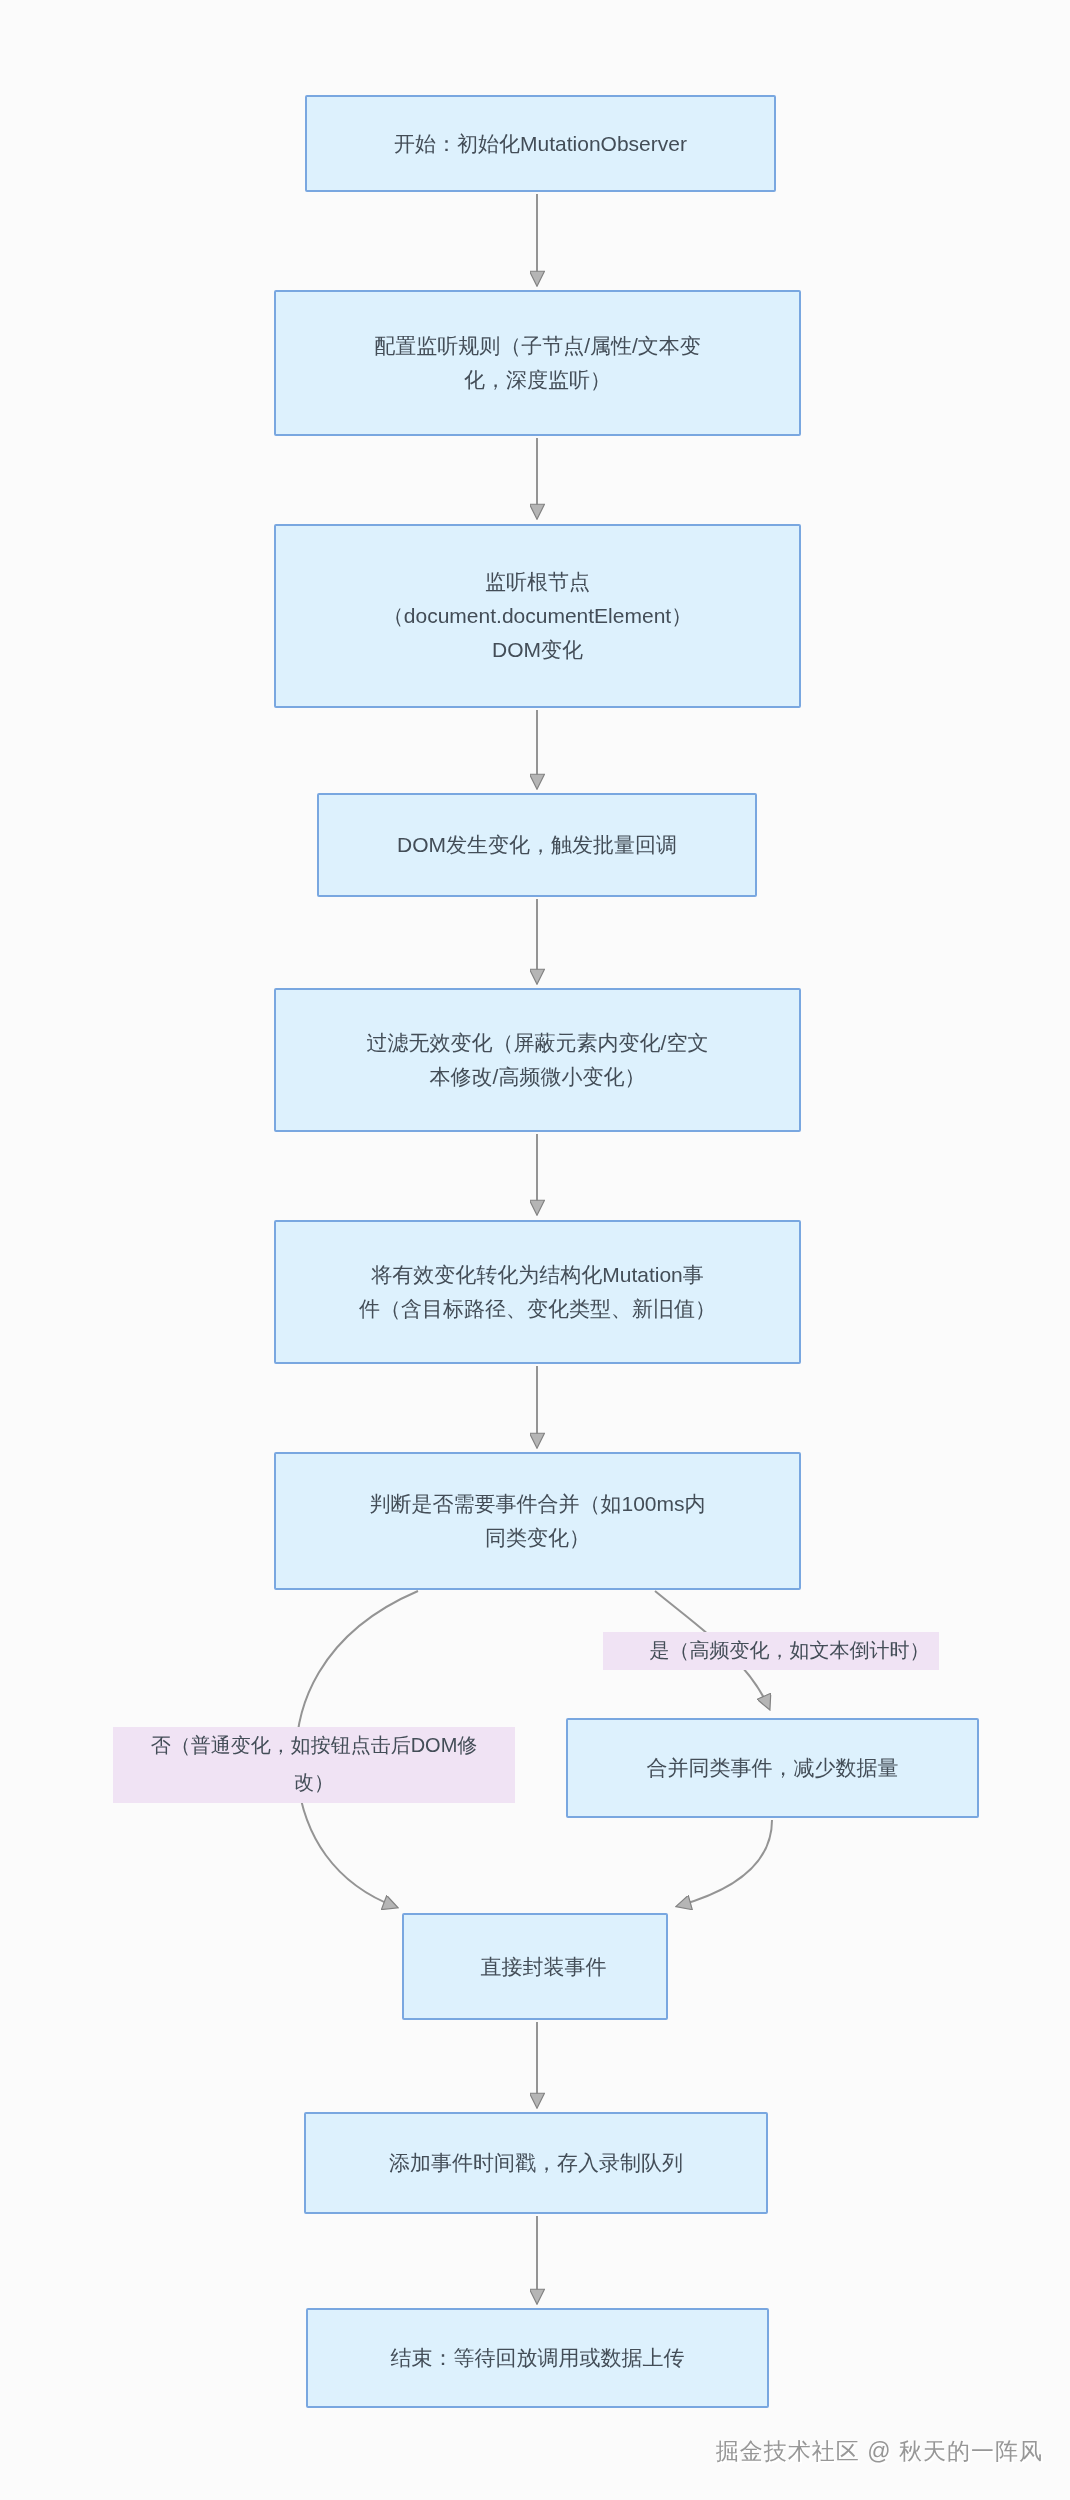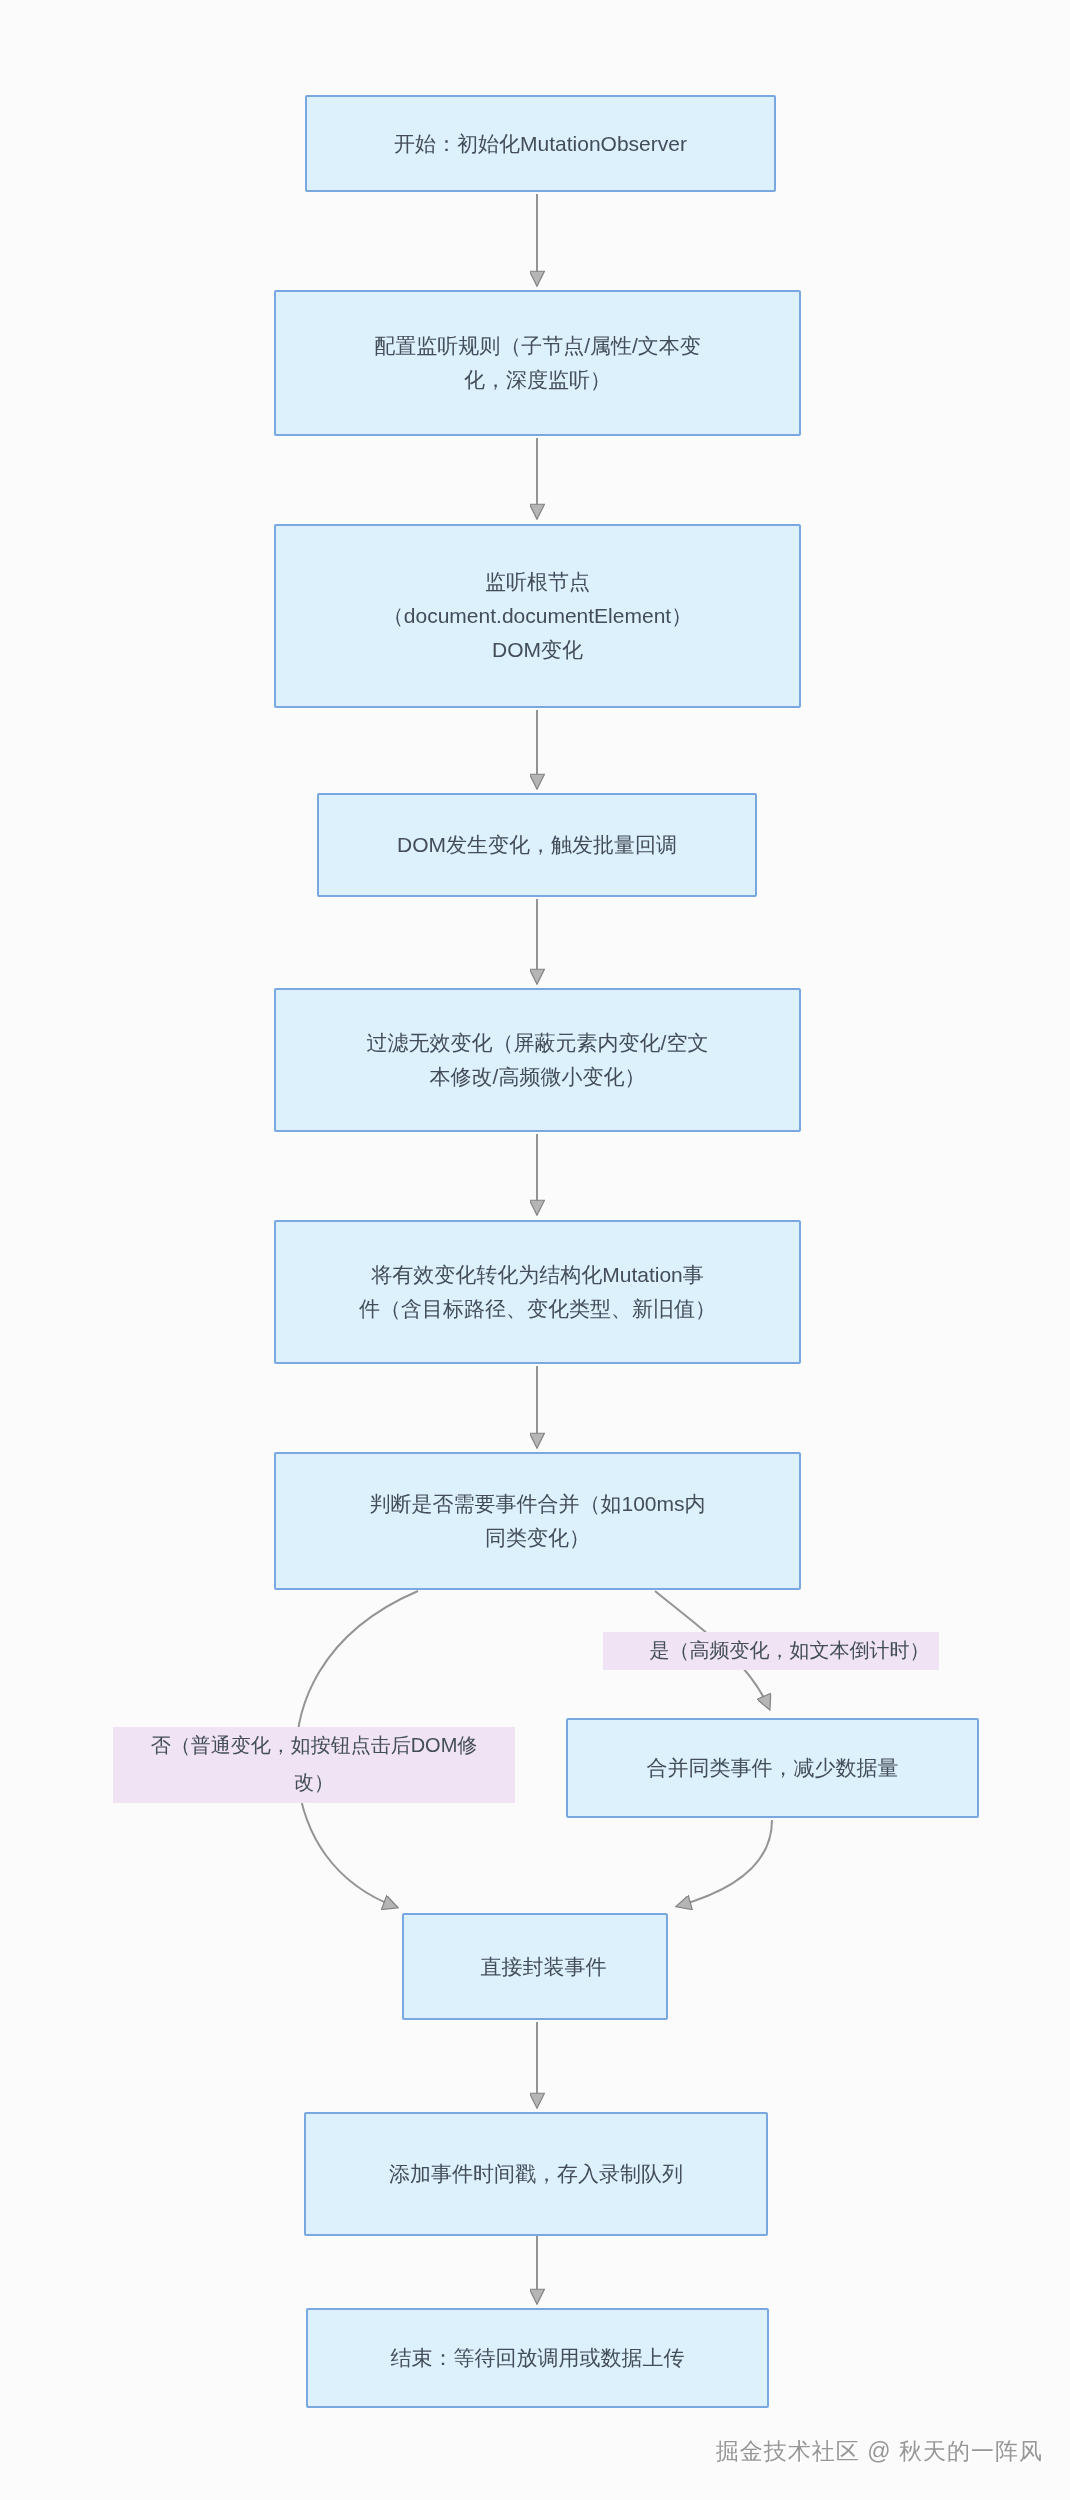--- a/index.html
+++ b/index.html
@@ -125,19 +125,19 @@
 
   <div class="edge-label" style="left:603px; top:1632px; width:336px; height:38px;padding-left:37px;">是（高频变化，如文本倒计时）</div>
 
   <div class="edge-label" style="left:81px; top:1727px; width:402px; height:76px;margin-left:32px;">否（普通变化，如按钮点击后DOM修
 改）</div>
 
   <div class="node" style="left:566px; top:1718px; width:413px; height:100px;">合并同类事件，减少数据量</div>
 
   <div class="node" style="left:402px; top:1913px; width:266px; height:107px;padding-left:35px;">直接封装事件</div>
 
-  <div class="node" style="left:304px; top:2112px; width:464px; height:124px;">添加事件时间戳，存入录制队列</div>
+  <div class="node" style="left:304px; top:2112px; width:464px; height:102px;">添加事件时间戳，存入录制队列</div>
 
   <div class="node" style="left:306px; top:2308px; width:463px; height:100px;">结束：等待回放调用或数据上传</div>
 
   <div class="watermark">掘金技术社区 @ 秋天的一阵风</div>
 
 </div>
 
 </body></html>

